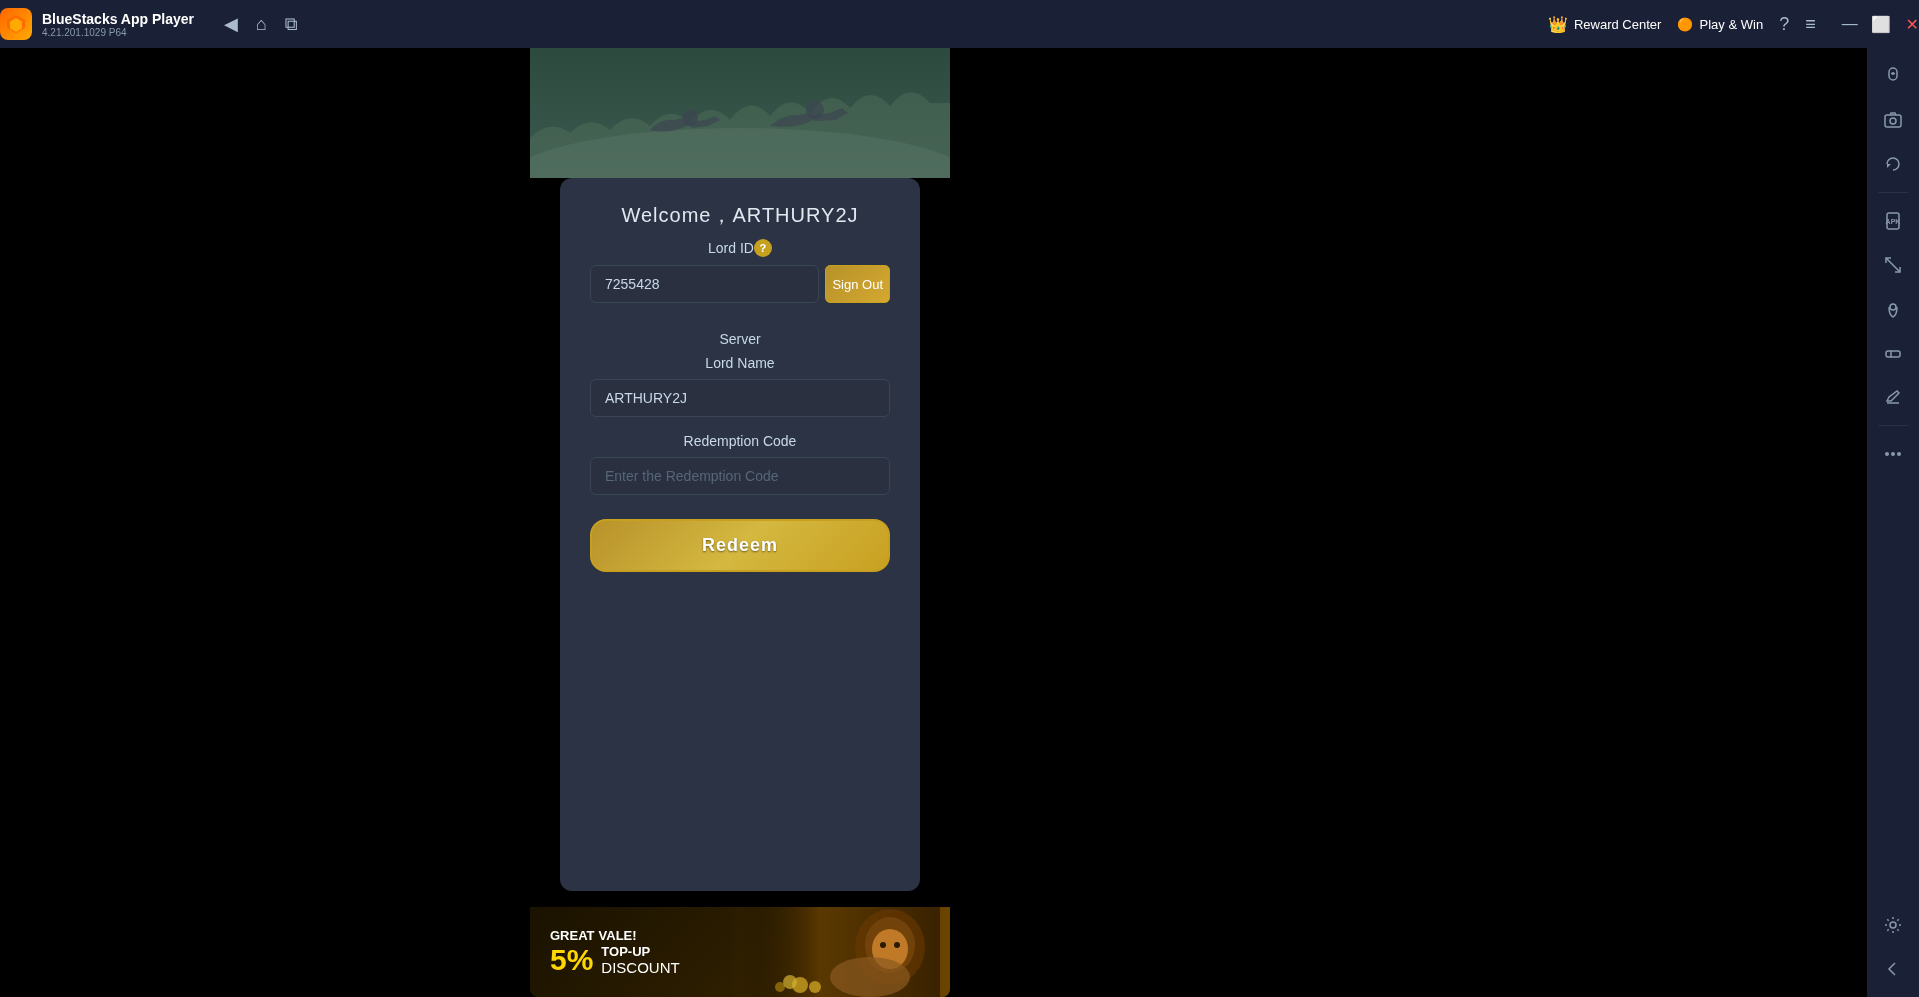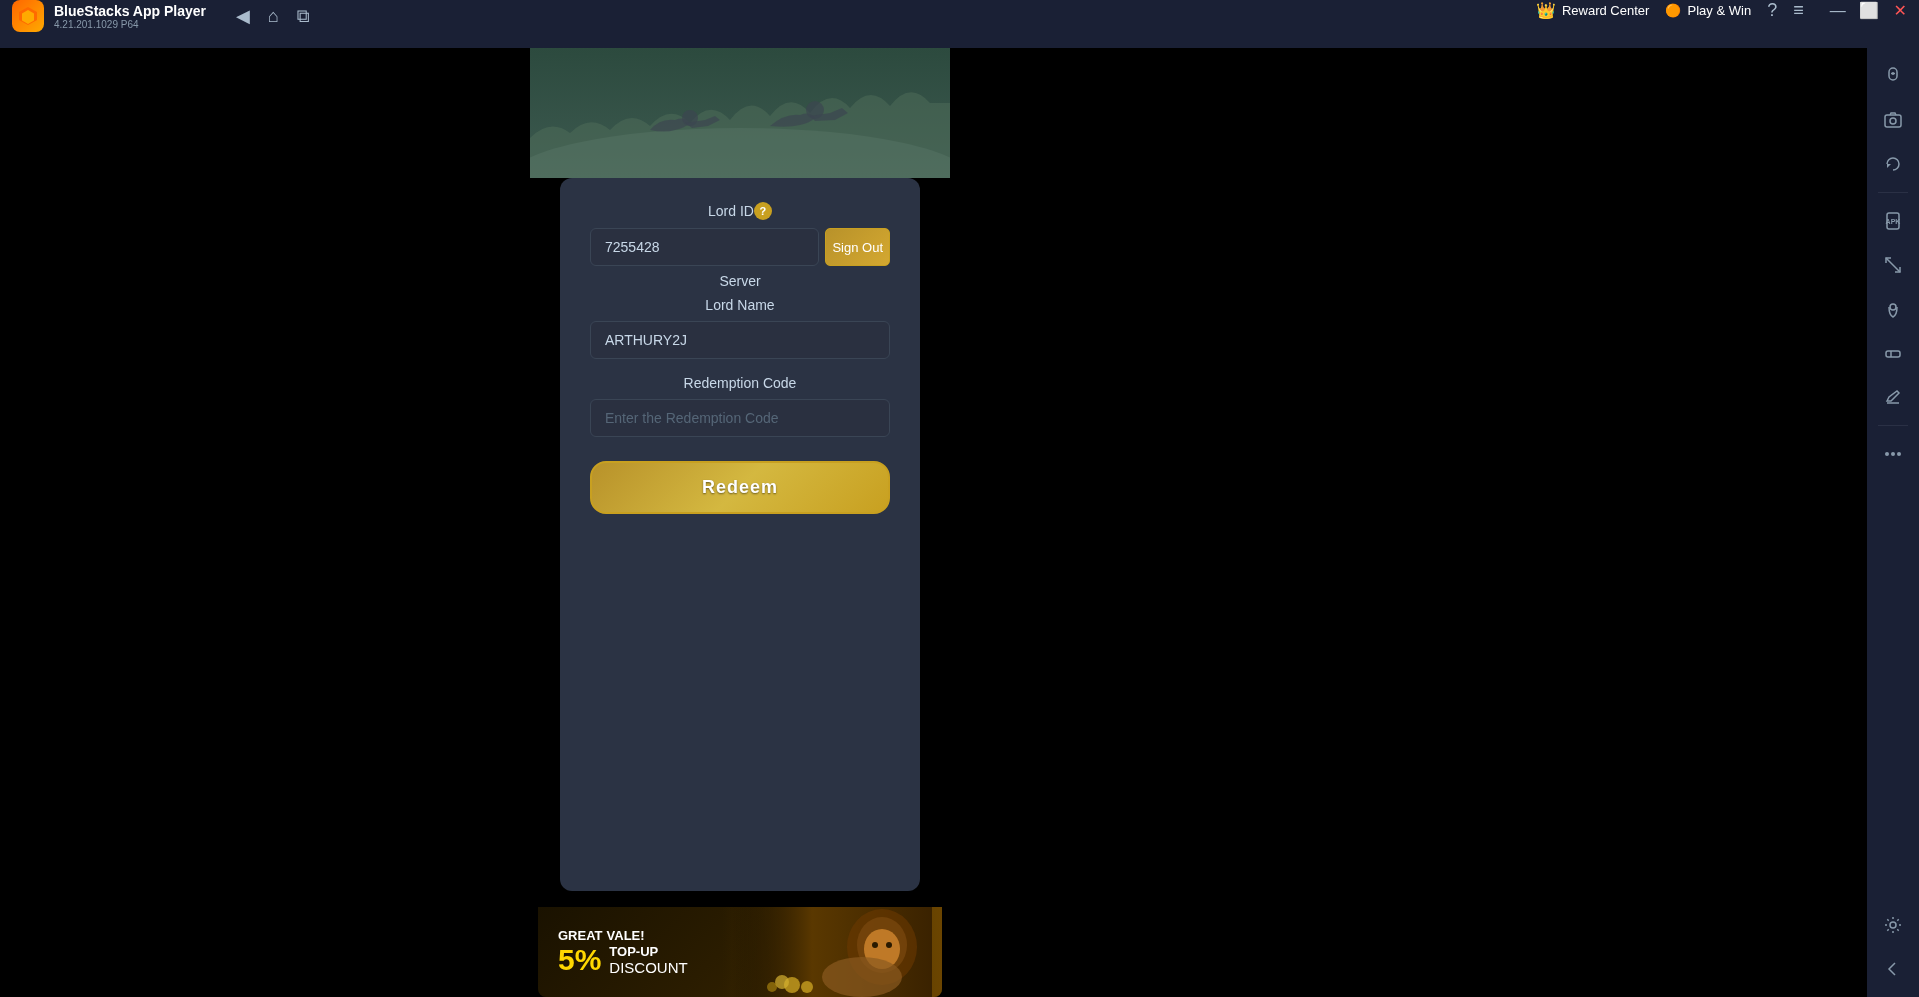--- a/index.html
+++ b/index.html
@@ -11,22 +11,22 @@
       overflow: hidden;
       display: flex;
       flex-direction: column;
     }
 
     
     .titlebar {
       height: 48px;
       background: #1a2035;
       display: flex;
-      align-items: flex-start;
-      padding: 0 12px;
+      align-items: center;
+      padding: 0 0;
       flex-shrink: 0;
       z-index: 100;
     }
     .titlebar-left {
       display: flex;
       align-items: center;
       gap: 10px;
       flex: 1;
     }
     .bs-logo {
@@ -171,21 +171,21 @@
       display: inline-flex;
       align-items: center;
       justify-content: center;
       font-weight: bold;
       cursor: pointer;
     }
 
     .input-row {
       display: flex;
       gap: 0;
-      margin-bottom: 7px;
+      margin-bottom: 28px;
     }
     .input-field {
       flex: 1;
       background: #2a3040;
       border: 1px solid #3a4555;
       border-radius: 6px;
       color: #c8d8e8;
       font-size: 14px;
       padding: 10px 14px;
       outline: none;
@@ -231,21 +231,21 @@
       cursor: pointer;
       margin-top: 8px;
       text-shadow: 0 1px 2px rgba(0,0,0,0.5);
       letter-spacing: 1px;
     }
 
     
     .banner {
       position: relative;
       z-index: 2;
-      margin: 16px 8px 0;
+      margin: 16px 0 0;
       height: 90px;
       background: linear-gradient(135deg, #1a1200, #3d2800);
       border-radius: 0 0 8px 8px;
       display: flex;
       align-items: center;
       overflow: hidden;
     }
     .banner-text-block {
       padding: 0 20px;
       z-index: 2;
@@ -387,20 +387,21 @@
           <path d="M155,75 L175,72 L185,68 L190,72 L178,78 L162,80 Z" fill="rgba(60,70,80,0.7)"></path>
 
           <path d="M240,78 Q255,65 270,67 Q280,63 285,70 Q280,75 270,77 Q258,80 240,78 Z" fill="rgba(60,70,80,0.7)"></path>
           <circle cx="285" cy="62" r="9" fill="rgba(60,70,80,0.7)"></circle>
           <path d="M280,68 L300,65 L312,60 L318,65 L305,72 L285,73 Z" fill="rgba(60,70,80,0.7)"></path>
         </svg>
       </div>
 
       <div class="form-card">
 
+        <div class="welcome-text">Welcome，ARTHURY2J</div>
 
         <div class="label-row">
           <span>Lord ID</span>
           <span class="help-circle">?</span>
         </div>
 
         <div class="input-row">
           <input class="input-field" type="text" value="7255428" readonly="" style="">
           <button class="sign-out-btn">Sign Out</button>
         </div>

